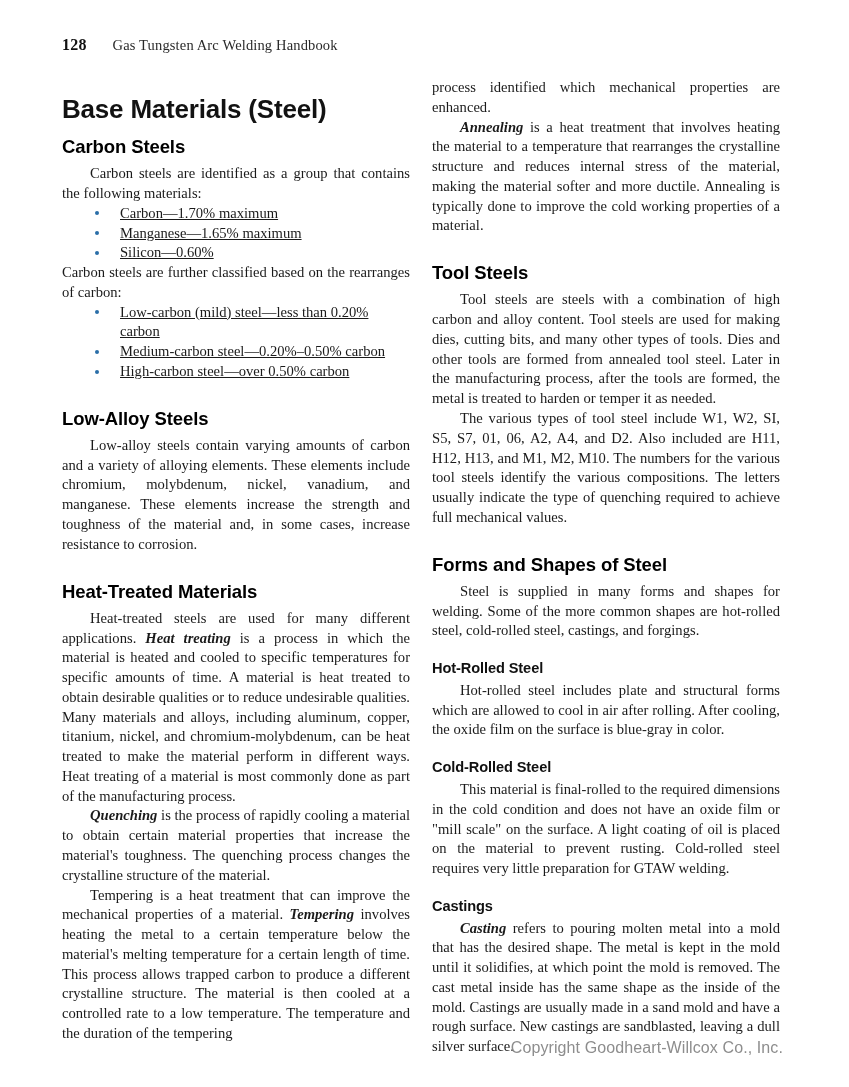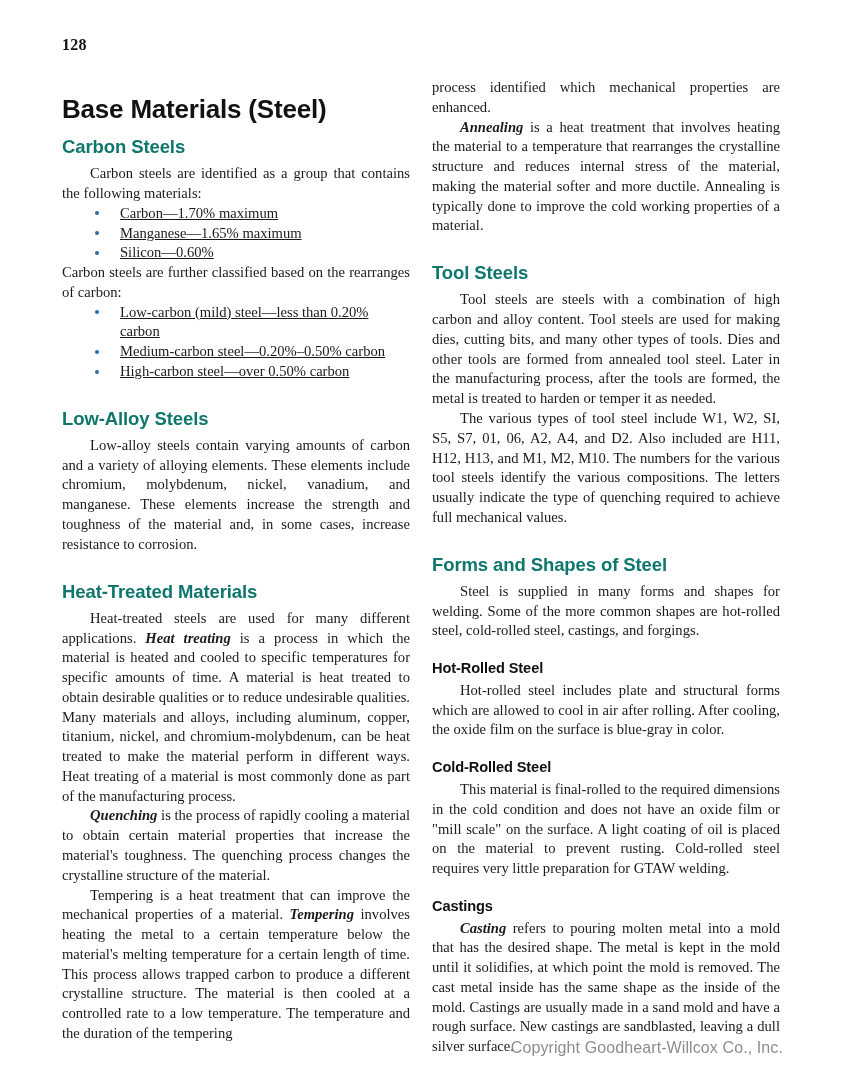--- a/index.html
+++ b/index.html
@@ -74,21 +74,21 @@
     letter-spacing: 0.01px;
   }
   p.body.noindent { text-indent: 0; }
   p.body .bi { font-weight: bold; font-style: italic; }
 
   h2.head-blue {
     margin: 0;
     font-family: "Liberation Sans", "DejaVu Sans", sans-serif;
     font-weight: bold;
     font-size: 18.5px;
-    color: #0f766e;
+    color: #000000;
     letter-spacing: -0.1px;
     line-height: 1.15;
   }
   h3.head-black {
     margin: 0;
     font-family: "Liberation Sans", "DejaVu Sans", sans-serif;
     font-weight: bold;
     font-size: 14.6px;
     color: #111111;
     letter-spacing: -0.1px;
@@ -135,20 +135,21 @@
     letter-spacing: 0.1px;
   }
 </style>
 </head>
 <body>
 
 <div class="page">
 
   <div class="runhead">
     <span class="folio">128</span>
+    <span class="booktitle">Gas Tungsten Arc Welding Handbook</span>
   </div>
 
   <h1 class="chapter-title">Base Materials (Steel)</h1>
 
   <div class="col col-left">
 
 
     <div class="sp-before-head"></div>
     <h2 class="head-blue">Carbon Steels</h2>
     <div class="sp-after-head"></div>

